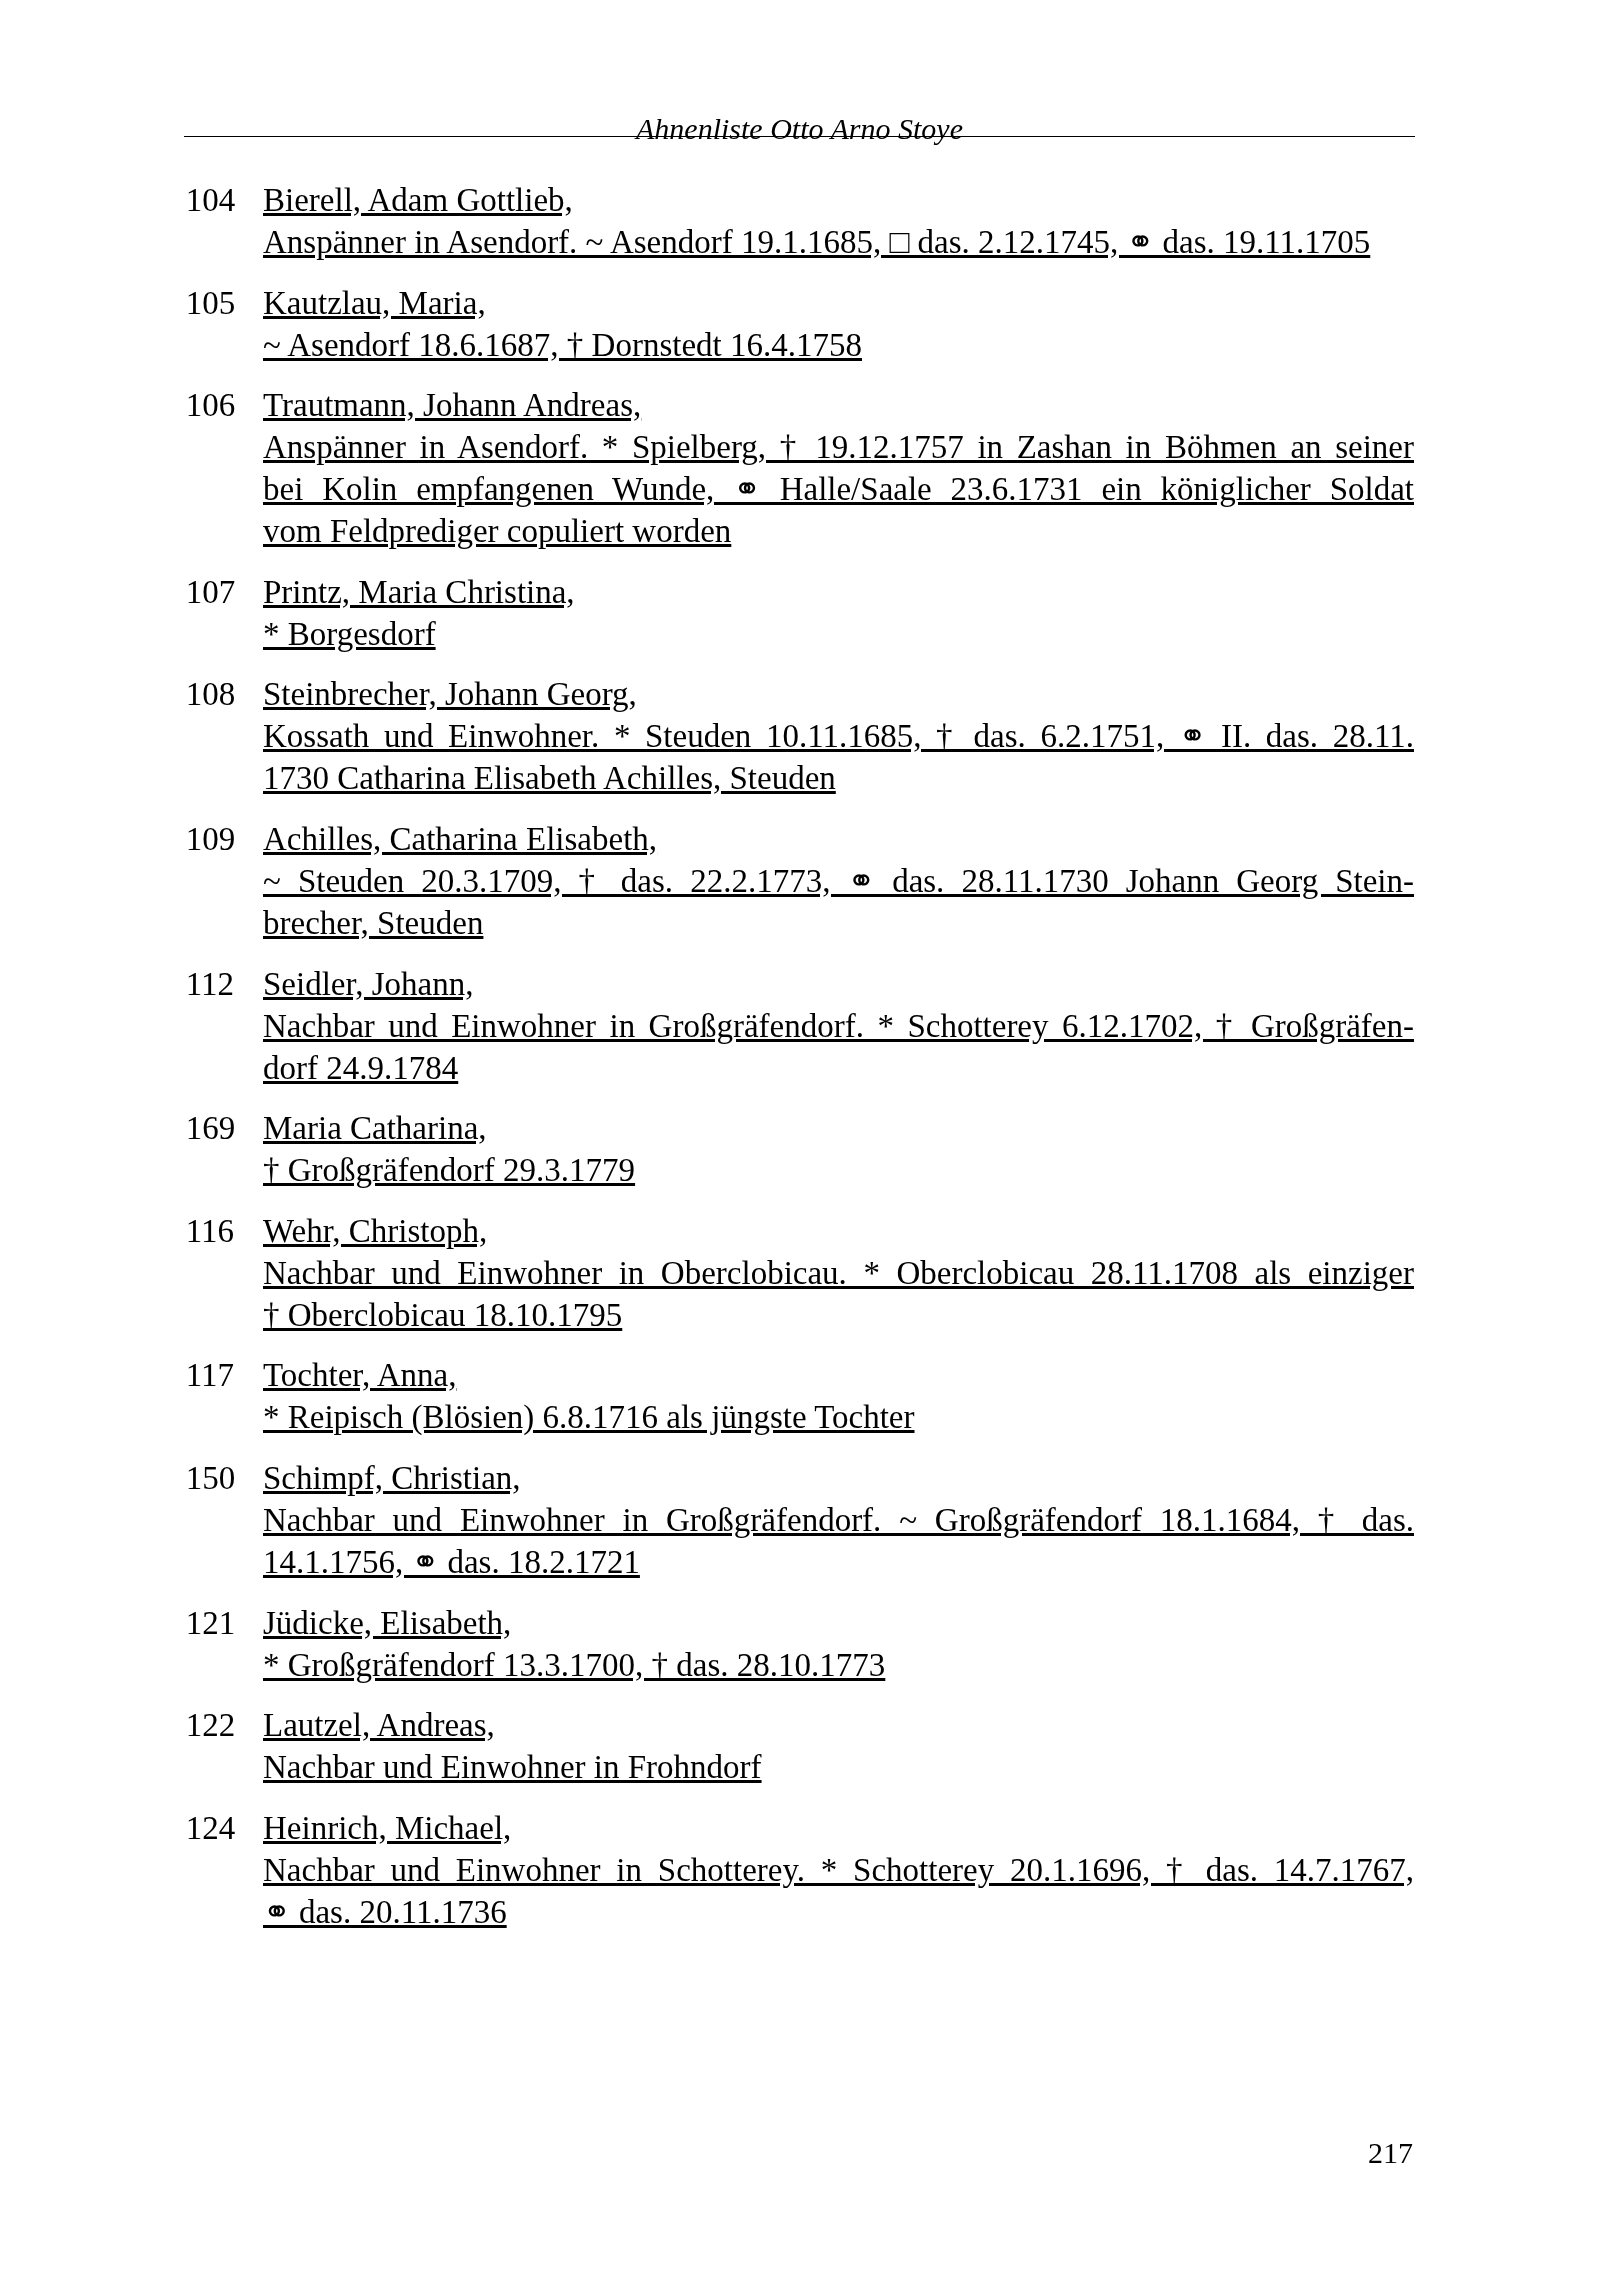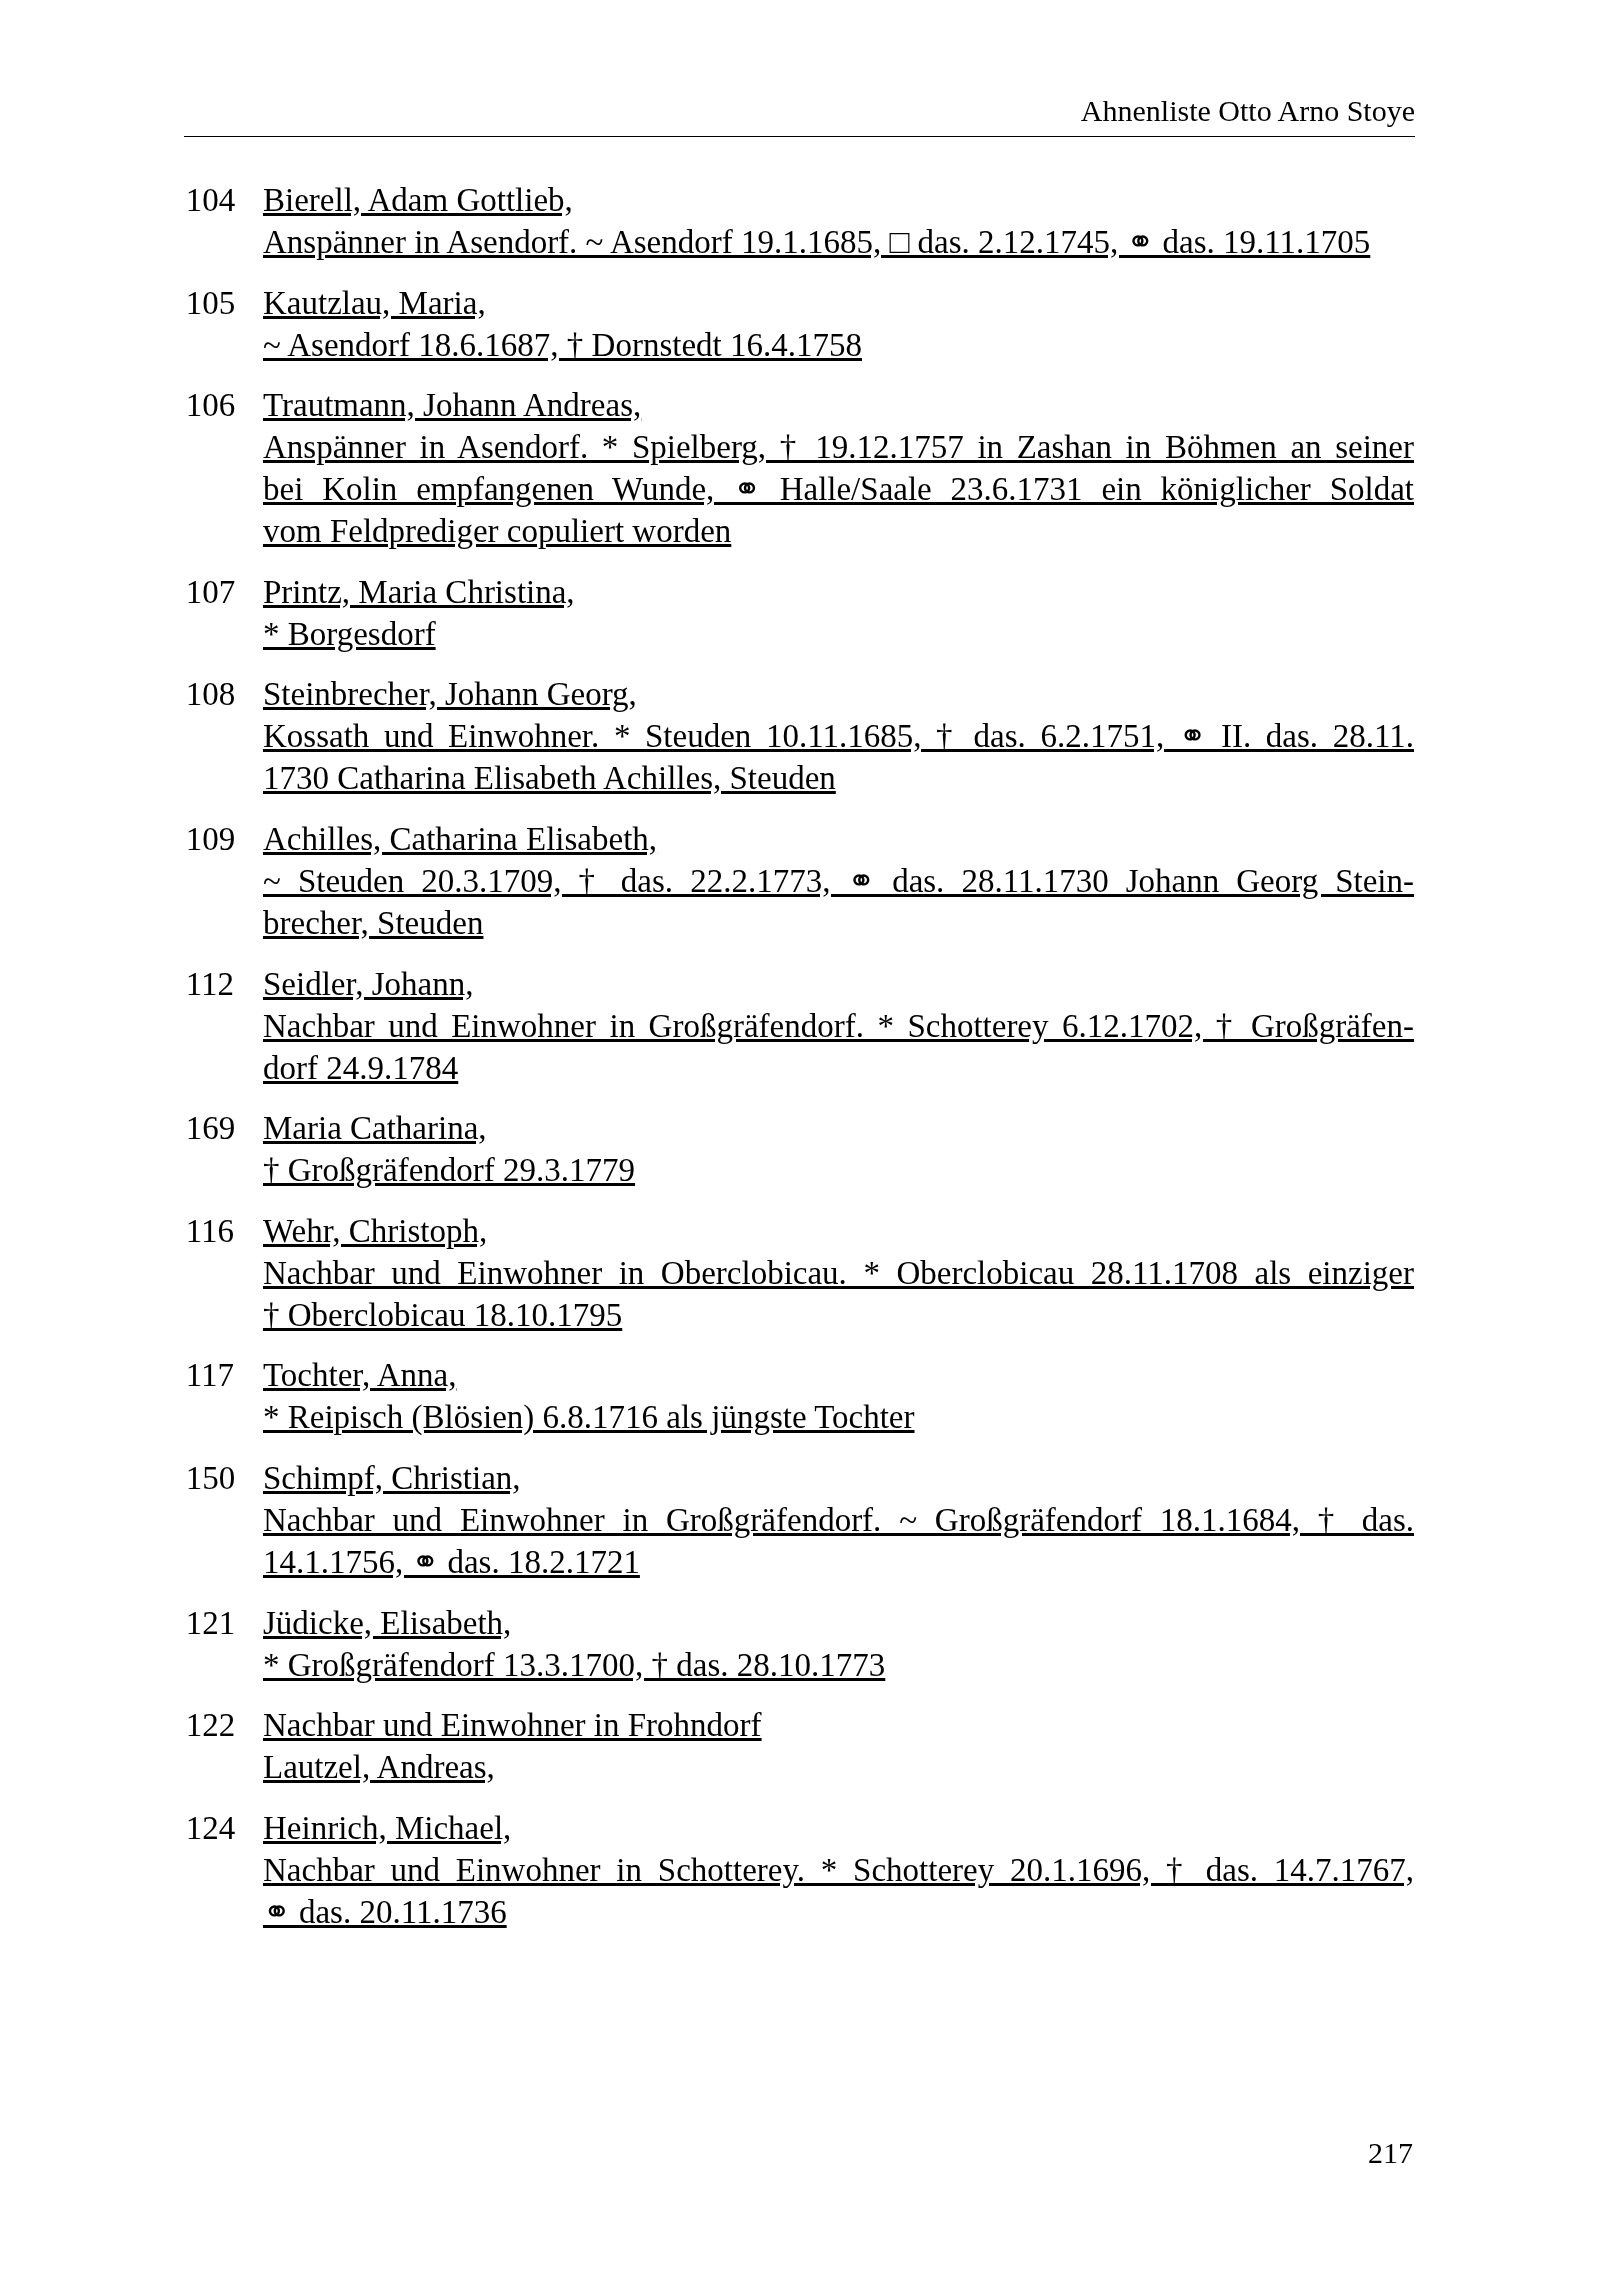--- a/index.html
+++ b/index.html
@@ -12,26 +12,27 @@
       height: 2295px;
       position: relative;
       overflow: hidden;
       color: #000000;
       font-family: "Liberation Serif", "DejaVu Serif", serif;
     }
     .page-header {
       position: absolute;
       left: 184px;
       width: 1231px;
-      top: 93px;
+      top: 111px;
       height: 36px;
       line-height: 36px;
       font-size: 30px;
-      text-align: right;
-      white-space: nowrap;
+      text-align: center;
+      white-space: nowrap;
+      font-style: italic;
     }
     .header-rule {
       position: absolute;
       left: 184px;
       width: 1231px;
       top: 136px;
       height: 0;
       border-top: 1.7px solid #000000;
     }
     .entries {
@@ -187,22 +188,22 @@
     <div class="entry-number">121</div>
     <div class="entry-body">
       <span class="line">Jüdicke, Elisabeth,</span>
       <span class="line">* Großgräfendorf 13.3.1700, † das. 28.10.1773</span>
     </div>
   </div>
 
   <div class="entry">
     <div class="entry-number">122</div>
     <div class="entry-body">
+      <span class="line">Lautzel, Andreas,</span>
       <span class="line">Nachbar und Einwohner in Frohndorf</span>
-      <span class="line">Lautzel, Andreas,</span>
     </div>
   </div>
 
   <div class="entry">
     <div class="entry-number">124</div>
     <div class="entry-body">
       <span class="line">Heinrich, Michael,</span>
       <span class="line justify">Nachbar und Einwohner in Schotterey. * Schotterey 20.1.1696, † das. 14.7.1767,</span>
       <span class="line">⚭ das. 20.11.1736</span>
     </div>

